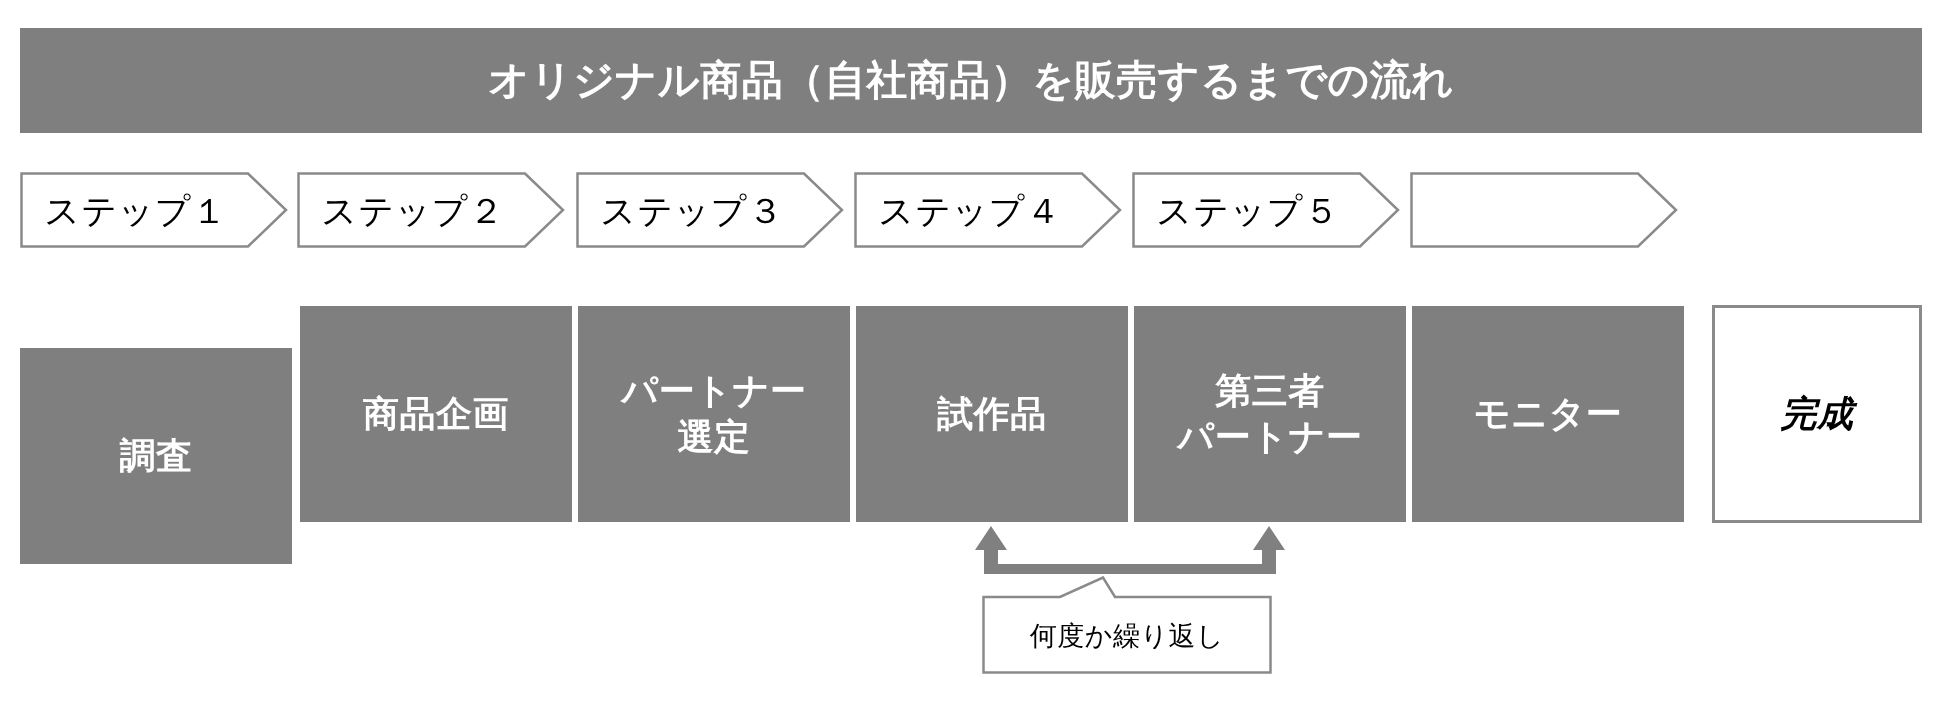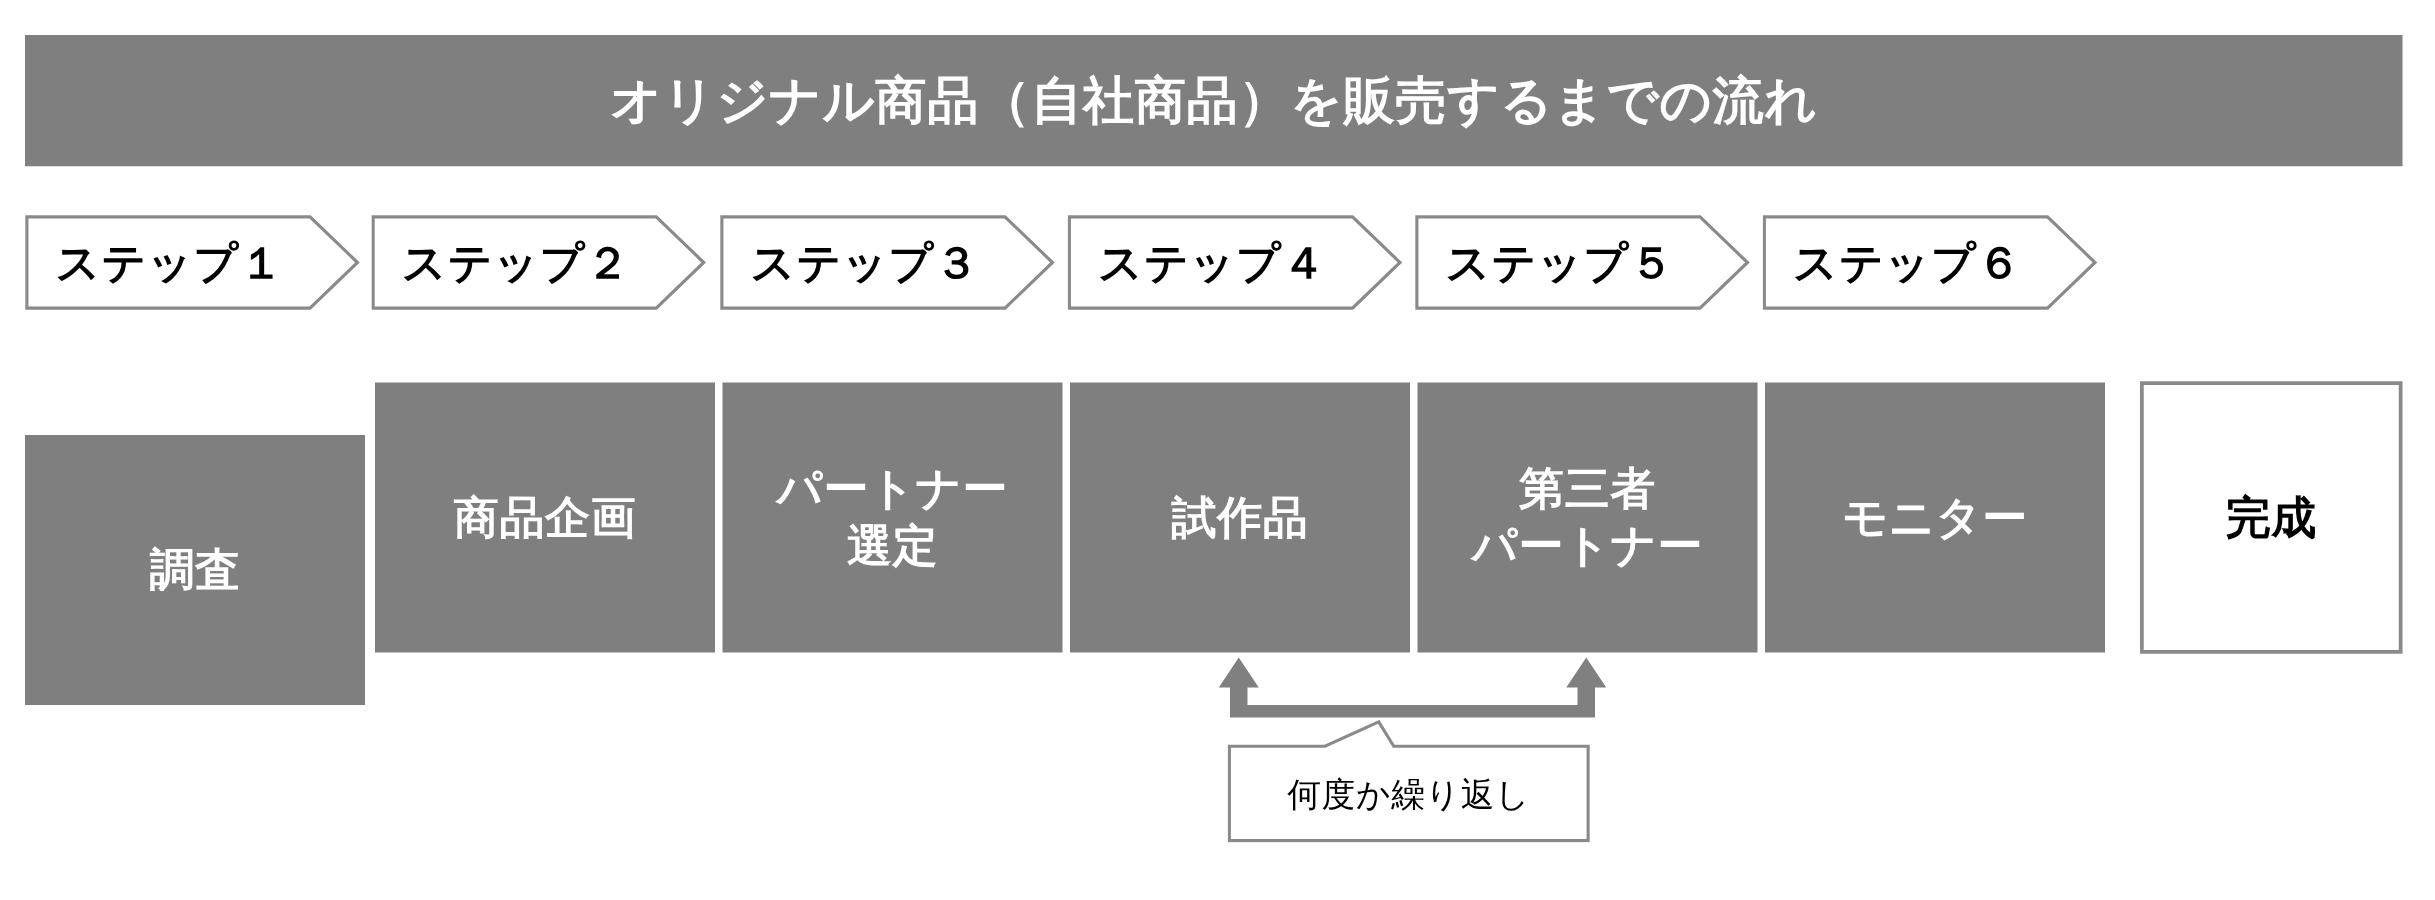--- a/index.html
+++ b/index.html
@@ -61,21 +61,20 @@
     width: 232px;
     height: 76px;
     display: flex;
     align-items: center;
     justify-content: center;
     font-size: 35px;
     color: #000000;
     line-height: 1;
     letter-spacing: 1px;
     white-space: nowrap;
-    font-weight: bold;
   }
 
   
   .stage {
     position: absolute;
     top: 306px;
     width: 272px;
     height: 216px;
     background: #7f7f7f;
     display: flex;
@@ -181,21 +180,20 @@
     <svg width="268" height="76" viewBox="0 0 268 76">
       <path d="M1.5 1.5 H 228 L 266 38 L 228 74.5 H 1.5 Z" fill="#ffffff" stroke="#8a8a8a" stroke-width="2.5" stroke-linejoin="miter"></path>
     </svg>
     <span class="chevron-label">ステップ５</span>
   </div>
 
   <div class="chevron" style="left:1410px;">
     <svg width="268" height="76" viewBox="0 0 268 76">
       <path d="M1.5 1.5 H 228 L 266 38 L 228 74.5 H 1.5 Z" fill="#ffffff" stroke="#8a8a8a" stroke-width="2.5" stroke-linejoin="miter"></path>
     </svg>
-    <span class="chevron-label">ステップ６</span>
   </div>
 
   <div class="stage" style="left:20px;margin-top:42px;">
     <span class="stage-label">調査</span>
   </div>
   <div class="stage" style="left:300px;justify-content:center;">
     <span class="stage-label">商品企画</span>
   </div>
   <div class="stage" style="left:578px;">
     <span class="stage-label">パートナー
@@ -204,21 +202,21 @@
   <div class="stage" style="left:856px;">
     <span class="stage-label">試作品</span>
   </div>
   <div class="stage" style="left:1134px;">
     <span class="stage-label">第三者
 パートナー</span>
   </div>
   <div class="stage" style="left:1412px;">
     <span class="stage-label">モニター</span>
   </div>
-  <div class="stage final" style="left:1712px;width:210px;height:218px;top:305px;">
+  <div class="stage final" style="left:1712px;width:210px;height:218px;top:305px;font-style:italic;">
     <span class="stage-label">完成</span>
   </div>
 
   <div class="loop-arrow">
     <svg width="340" height="70" viewBox="0 0 340 70">
       <path d="M31 8 L 47 32 L 38 32 L 38 46 L 302 46 L 302 32 L 293 32 L 309 8 L 325 32 L 316 32 L 316 56 L 24 56 L 24 32 L 15 32 Z" fill="#808080"></path>
     </svg>
   </div>
 
   <div class="callout">

